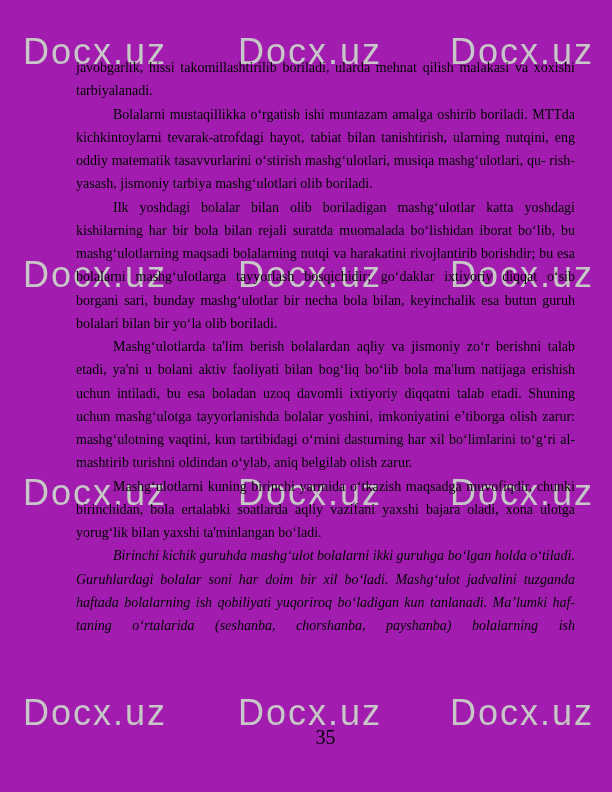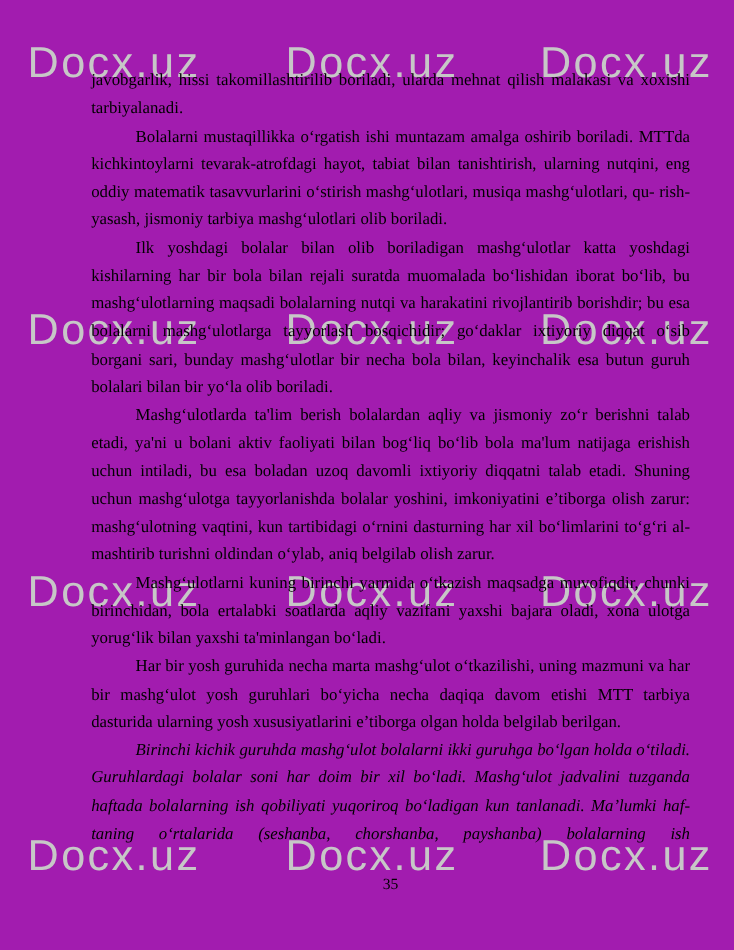--- a/index.html
+++ b/index.html
@@ -57,21 +57,21 @@
     text-align: justify;
     text-indent: 37px;
   }
   .para.no-indent { text-indent: 0; }
   .para.continued { text-align-last: justify; font-style: italic; }
   .page-number {
     position: absolute;
     left: 76px; top: 729px;
     width: 499px;
     text-align: center;
-    font-size: 13px;
+    font-size: 20px;
     line-height: 16px;
     z-index: 1;
   }
 </style>
 </head>
 <body>
 
 <div class="page">
 
   <div class="watermark-layer">
@@ -88,19 +88,18 @@
     <div class="wm">Docx.uz</div>
     <div class="wm">Docx.uz</div>
   </div>
 
   <div class="text-block">
     <p class="para no-indent">javobgarlik, hissi takomillashtirilib boriladi, ularda mehnat qilish malakasi va xoxishi tarbiyalanadi.</p>
     <p class="para">Bolalarni mustaqillikka o‘rgatish ishi muntazam amalga oshirib boriladi. MTTda kichkintoylarni tevarak-atrofdagi hayot, tabiat bilan tanishtirish, ularning nutqini, eng oddiy matematik tasavvurlarini o‘stirish mashg‘ulotlari, musiqa mashg‘ulotlari, qu- rish- yasash, jismoniy tarbiya mashg‘ulotlari olib boriladi.</p>
     <p class="para">Ilk yoshdagi bolalar bilan olib boriladigan mashg‘ulotlar katta yoshdagi kishilarning har bir bola bilan rejali suratda muomalada bo‘lishidan iborat bo‘lib, bu mashg‘ulotlarning maqsadi bolalarning nutqi va harakatini rivojlantirib borishdir; bu esa bolalarni mashg‘ulotlarga tayyorlash bosqichidir; go‘daklar ixtiyoriy diqqat o‘sib borgani sari, bunday mashg‘ulotlar bir necha bola bilan, keyinchalik esa butun guruh bolalari bilan bir yo‘la olib boriladi.</p>
     <p class="para">Mashg‘ulotlarda ta'lim berish bolalardan aqliy va jismoniy zo‘r berishni talab etadi, ya'ni u bolani aktiv faoliyati bilan bog‘liq bo‘lib bola ma'lum natijaga erishish uchun intiladi, bu esa boladan uzoq davomli ixtiyoriy diqqatni talab etadi. Shuning uchun mashg‘ulotga tayyorlanishda bolalar yoshini, imkoniyatini e’tiborga olish zarur: mashg‘ulotning vaqtini, kun tartibidagi o‘rnini dasturning har xil bo‘limlarini to‘g‘ri al- mashtirib turishni oldindan o‘ylab, aniq belgilab olish zarur.</p>
     <p class="para">Mashg‘ulotlarni kuning birinchi yarmida o‘tkazish maqsadga muvofiqdir, chunki birinchidan, bola ertalabki soatlarda aqliy vazifani yaxshi bajara oladi, xona ulotga yorug‘lik bilan yaxshi ta'minlangan bo‘ladi.</p>
-    <p class="para">Har bir yosh guruhida necha marta mashg‘ulot o‘tkazilishi, uning mazmuni va har bir mashg‘ulot yosh guruhlari bo‘yicha necha daqiqa davom etishi MTT tarbiya dasturida ularning yosh xususiyatlarini e’tiborga olgan holda belgilab berilgan.</p>
     <p class="para continued">Birinchi kichik guruhda mashg‘ulot bolalarni ikki guruhga bo‘lgan holda o‘tiladi. Guruhlardagi bolalar soni har doim bir xil bo‘ladi. Mashg‘ulot jadvalini tuzganda haftada bolalarning ish qobiliyati yuqoriroq bo‘ladigan kun tanlanadi. Ma’lumki haf- taning o‘rtalarida (seshanba, chorshanba, payshanba) bolalarning ish</p>
   </div>
 
   <div class="page-number">35</div>
 
 </div>
 
 </body></html>

